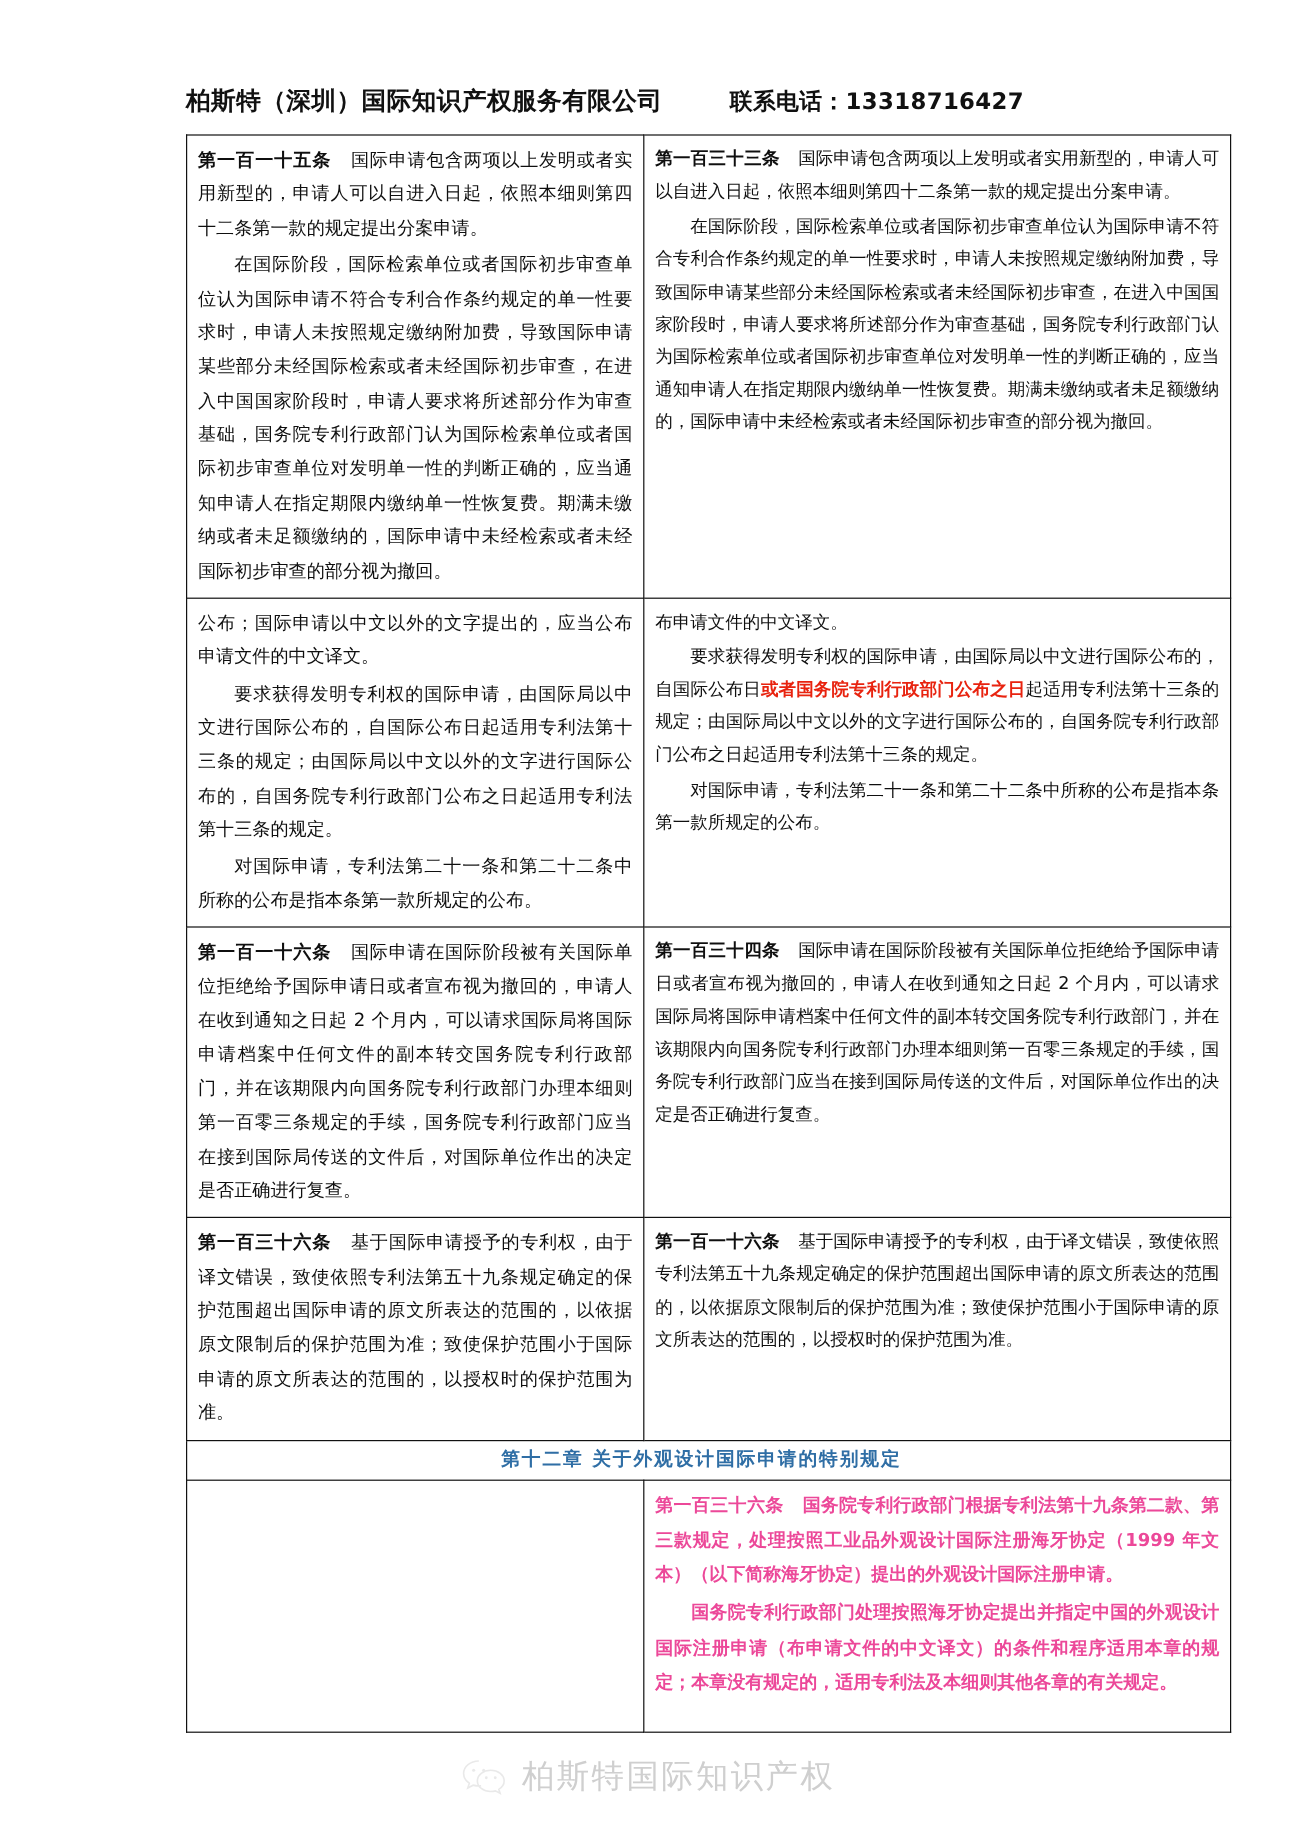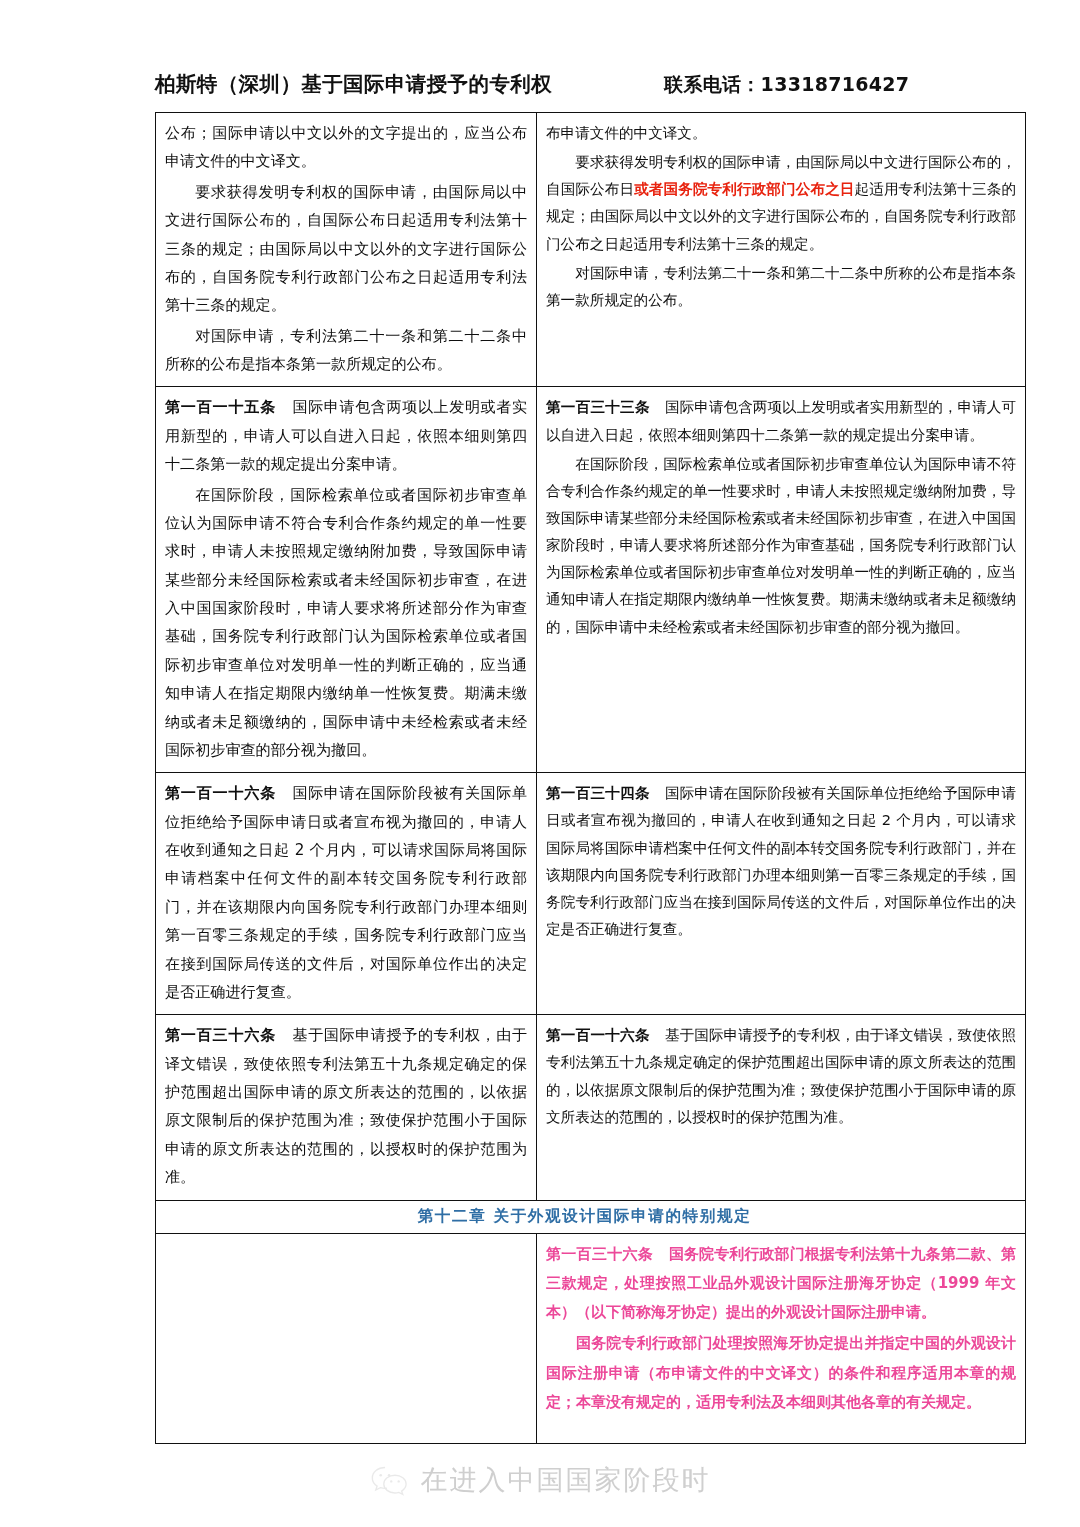--- a/index.html
+++ b/index.html
@@ -32,21 +32,21 @@
     letter-spacing: 0.4px;
     white-space: nowrap;
     color: #111;
   }
   .hdr-phone {
     font-size: 19px;
     font-weight: bold;
     letter-spacing: 0.3px;
     white-space: nowrap;
     color: #111;
-    margin-left: 112px;
+    margin-left: 56px;
   }
 
   
   .doc-table {
     position: absolute;
     left: 155px;
     top: 112px;
     width: 870px;
     border-collapse: collapse;
     table-layout: fixed;
@@ -138,59 +138,59 @@
     font-weight: 500;
     letter-spacing: 2px;
     color: #cfcfcf;
     white-space: nowrap;
   }
 </style>
 </head>
 <body>
 
 <div class="page-header">
-  <span class="hdr-company">柏斯特（深圳）基于国际申请授予的专利权</span>
+  <span class="hdr-company">柏斯特（深圳）国际知识产权服务有限公司</span>
   <span class="hdr-phone">联系电话：13318716427</span>
 </div>
 
 <table class="doc-table">
   <colgroup>
     <col class="col-left">
       <col class="col-right">
   </colgroup>
   <tbody>
 
     <tr>
       <td>
         <div class="cell-text">
+          <p><span class="art-no">第一百一十五条</span><span class="art-gap"></span><span>国际申请包含两项以上发明或者实用新型的，申请人可以自进入日起，依照本细则第四十二条第一款的规定提出分案申请。</span></p>
+          <p class="indent">在国际阶段，国际检索单位或者国际初步审查单位认为国际申请不符合专利合作条约规定的单一性要求时，申请人未按照规定缴纳附加费，导致国际申请某些部分未经国际检索或者未经国际初步审查，在进入中国国家阶段时，申请人要求将所述部分作为审查基础，国务院专利行政部门认为国际检索单位或者国际初步审查单位对发明单一性的判断正确的，应当通知申请人在指定期限内缴纳单一性恢复费。期满未缴纳或者未足额缴纳的，国际申请中未经检索或者未经国际初步审查的部分视为撤回。</p>
+        </div>
+      </td>
+      <td>
+        <div class="cell-text tight">
+          <p><span class="art-no">第一百三十三条</span><span class="art-gap"></span><span>国际申请包含两项以上发明或者实用新型的，申请人可以自进入日起，依照本细则第四十二条第一款的规定提出分案申请。</span></p>
+          <p class="indent">在国际阶段，国际检索单位或者国际初步审查单位认为国际申请不符合专利合作条约规定的单一性要求时，申请人未按照规定缴纳附加费，导致国际申请某些部分未经国际检索或者未经国际初步审查，在进入中国国家阶段时，申请人要求将所述部分作为审查基础，国务院专利行政部门认为国际检索单位或者国际初步审查单位对发明单一性的判断正确的，应当通知申请人在指定期限内缴纳单一性恢复费。期满未缴纳或者未足额缴纳的，国际申请中未经检索或者未经国际初步审查的部分视为撤回。</p>
+        </div>
+      </td>
+    </tr>
+
+    <tr>
+      <td>
+        <div class="cell-text">
           <p>公布；国际申请以中文以外的文字提出的，应当公布申请文件的中文译文。</p>
           <p class="indent">要求获得发明专利权的国际申请，由国际局以中文进行国际公布的，自国际公布日起适用专利法第十三条的规定；由国际局以中文以外的文字进行国际公布的，自国务院专利行政部门公布之日起适用专利法第十三条的规定。</p>
           <p class="indent">对国际申请，专利法第二十一条和第二十二条中所称的公布是指本条第一款所规定的公布。</p>
         </div>
       </td>
       <td>
         <div class="cell-text tight">
           <p>布申请文件的中文译文。</p>
           <p class="indent"><span>要求获得发明专利权的国际申请，由国际局以中文进行国际公布的，自国际公布日</span><span class="hl-red">或者国务院专利行政部门公布之日</span><span>起适用专利法第十三条的规定；由国际局以中文以外的文字进行国际公布的，自国务院专利行政部门公布之日起适用专利法第十三条的规定。</span></p>
           <p class="indent">对国际申请，专利法第二十一条和第二十二条中所称的公布是指本条第一款所规定的公布。</p>
-        </div>
-      </td>
-    </tr>
-
-    <tr>
-      <td>
-        <div class="cell-text">
-          <p><span class="art-no">第一百一十五条</span><span class="art-gap"></span><span>国际申请包含两项以上发明或者实用新型的，申请人可以自进入日起，依照本细则第四十二条第一款的规定提出分案申请。</span></p>
-          <p class="indent">在国际阶段，国际检索单位或者国际初步审查单位认为国际申请不符合专利合作条约规定的单一性要求时，申请人未按照规定缴纳附加费，导致国际申请某些部分未经国际检索或者未经国际初步审查，在进入中国国家阶段时，申请人要求将所述部分作为审查基础，国务院专利行政部门认为国际检索单位或者国际初步审查单位对发明单一性的判断正确的，应当通知申请人在指定期限内缴纳单一性恢复费。期满未缴纳或者未足额缴纳的，国际申请中未经检索或者未经国际初步审查的部分视为撤回。</p>
-        </div>
-      </td>
-      <td>
-        <div class="cell-text tight">
-          <p><span class="art-no">第一百三十三条</span><span class="art-gap"></span><span>国际申请包含两项以上发明或者实用新型的，申请人可以自进入日起，依照本细则第四十二条第一款的规定提出分案申请。</span></p>
-          <p class="indent">在国际阶段，国际检索单位或者国际初步审查单位认为国际申请不符合专利合作条约规定的单一性要求时，申请人未按照规定缴纳附加费，导致国际申请某些部分未经国际检索或者未经国际初步审查，在进入中国国家阶段时，申请人要求将所述部分作为审查基础，国务院专利行政部门认为国际检索单位或者国际初步审查单位对发明单一性的判断正确的，应当通知申请人在指定期限内缴纳单一性恢复费。期满未缴纳或者未足额缴纳的，国际申请中未经检索或者未经国际初步审查的部分视为撤回。</p>
         </div>
       </td>
     </tr>
 
     <tr>
       <td>
         <div class="cell-text">
           <p><span class="art-no">第一百一十六条</span><span class="art-gap"></span><span>国际申请在国际阶段被有关国际单位拒绝给予国际申请日或者宣布视为撤回的，申请人在收到通知之日起 2 个月内，可以请求国际局将国际申请档案中任何文件的副本转交国务院专利行政部门，并在该期限内向国务院专利行政部门办理本细则第一百零三条规定的手续，国务院专利行政部门应当在接到国际局传送的文件后，对国际单位作出的决定是否正确进行复查。</span></p>
         </div>
       </td>
@@ -241,14 +241,14 @@
       <path d="M24 4C12.5 4 3.5 11.6 3.5 20.9c0 5.3 3 10 7.7 13.1l-2.1 6.3 7.3-3.8c2.4.7 4.9 1.1 7.6 1.1 1 0 2-.06 3-.17"></path>
       <path d="M40 16.5c-10 0-18 6.4-18 14.3 0 7.9 8 14.3 18 14.3 2.2 0 4.3-.3 6.2-.9l6.4 3.3-1.8-5.4c4.2-2.6 7.2-6.7 7.2-11.3 0-7.9-8-14.3-18-14.3z"></path>
     </g>
     <g fill="#b9b9b9">
       <circle cx="17" cy="16.5" r="2.1"></circle>
       <circle cx="30.5" cy="16.5" r="2.1"></circle>
       <circle cx="34" cy="26.5" r="1.9"></circle>
       <circle cx="46" cy="26.5" r="1.9"></circle>
     </g>
   </svg>
-  <span class="wm-text">在进入中国国家阶段时</span>
+  <span class="wm-text">柏斯特国际知识产权</span>
 </div>
 
 </body></html>

